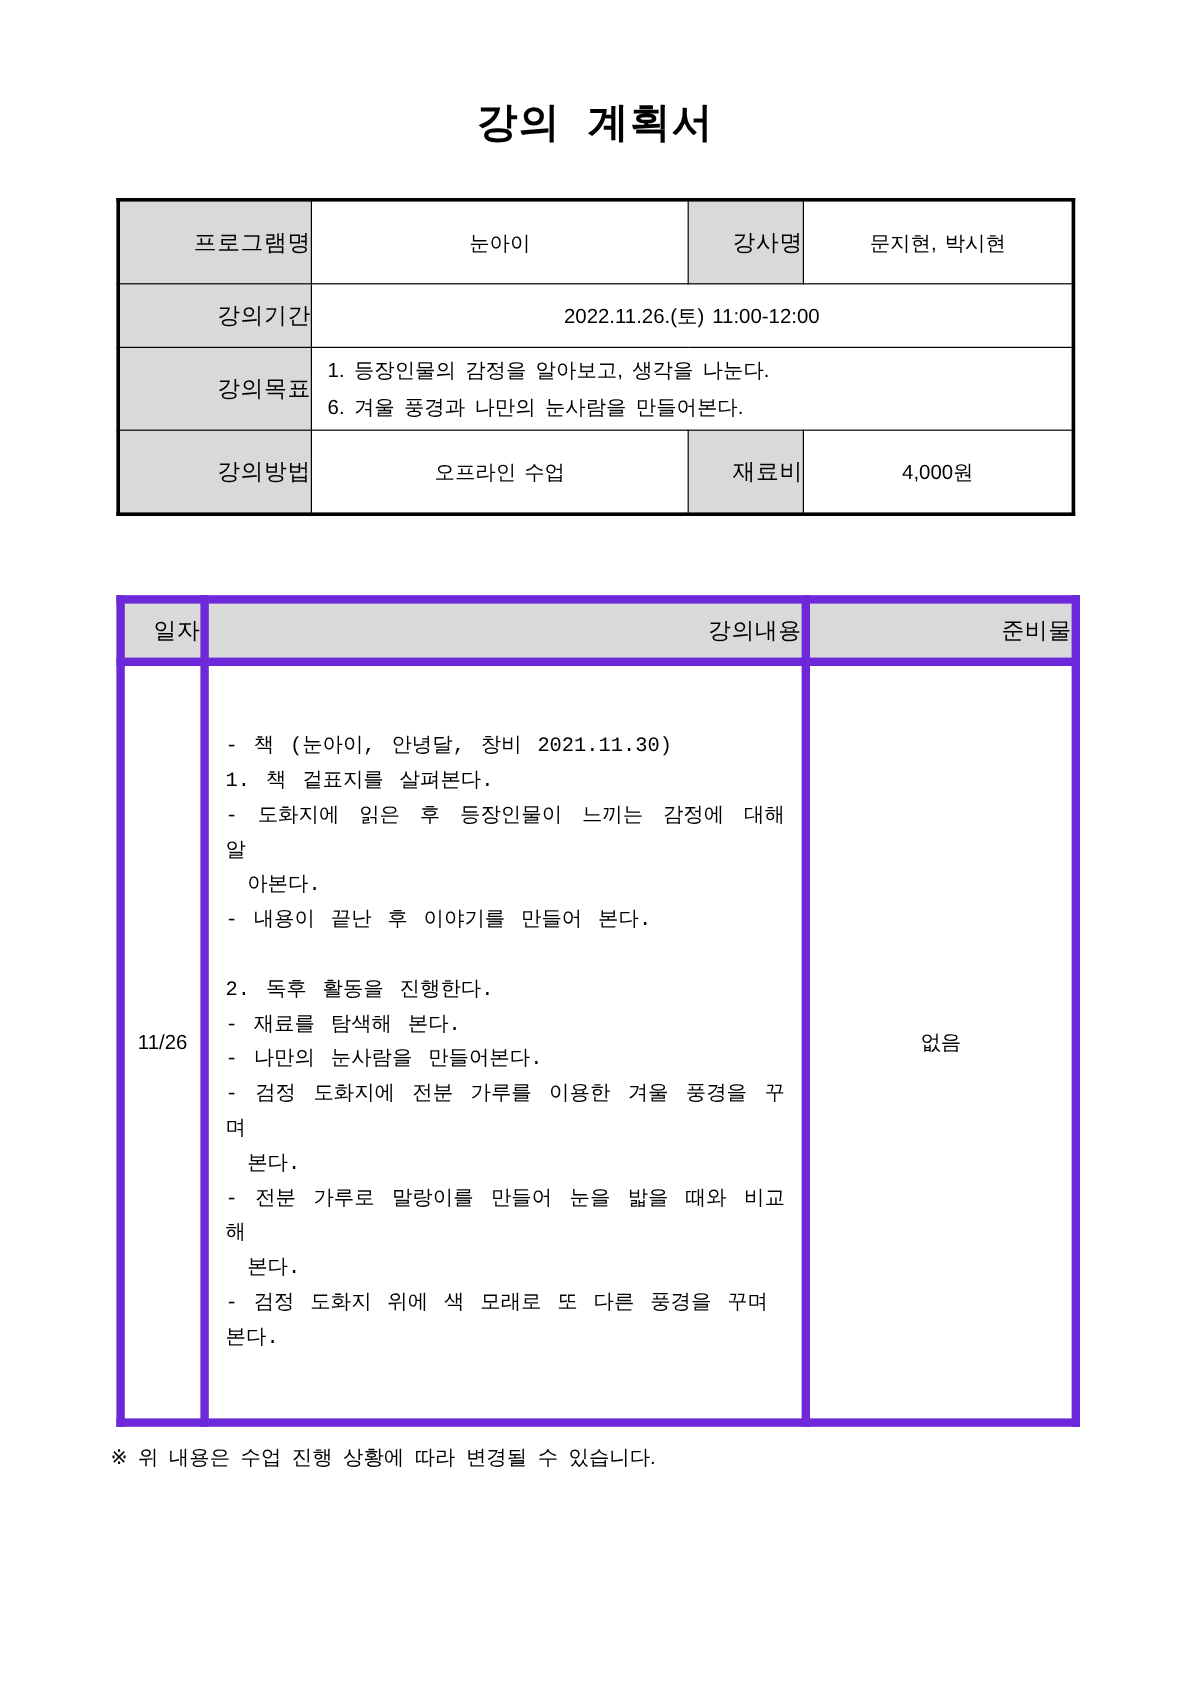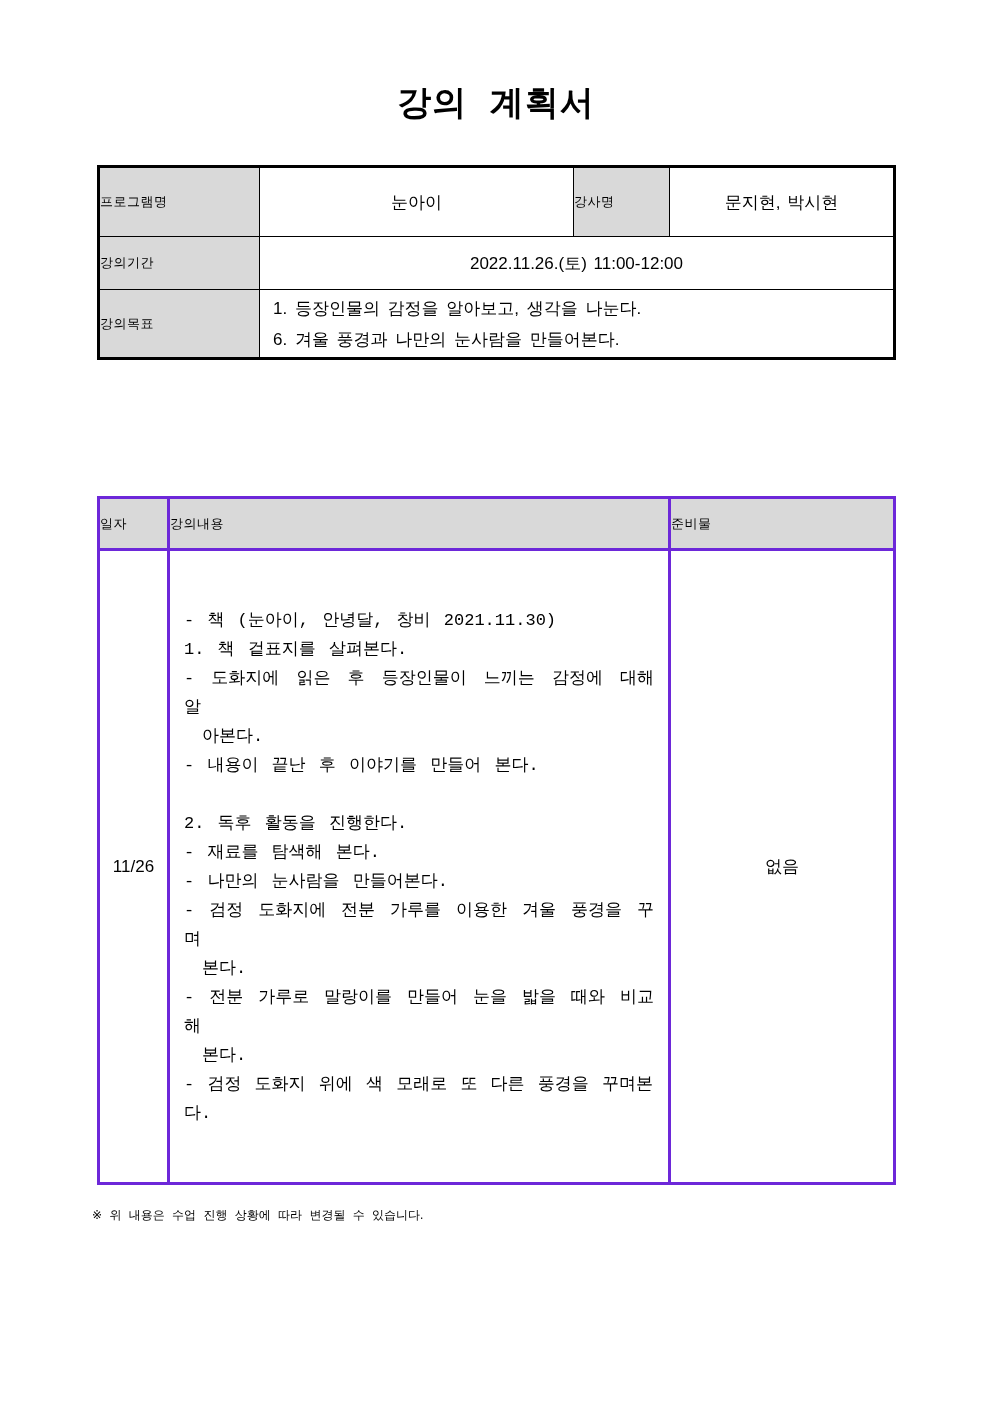--- a/index.html
+++ b/index.html
@@ -37,26 +37,26 @@
     width: 796px;
     border: 3px solid #000;
   }
   .t1 th, .t1 td { border: 1px solid #000; }
   .t2 {
     top: 496px;
     width: 796px;
     border: 1px solid #000;
     border-bottom-width: 2px;
   }
-  .t2 th, .t2 td { border: 3px solid #6d28d9; }
+  .t2 th, .t2 td { border: 7px solid #6d28d9; }
   th.hd {
     background: #d9d9d9;
     font-weight: 400;
-    font-size: 13px;
-    text-align: left;
+    font-size: 19px;
+    text-align: right;
     vertical-align: middle;
     letter-spacing: 0.5px;
   }
   td.val {
     text-align: center;
     vertical-align: middle;
     white-space: pre-wrap;
     word-spacing: 2px;
   }
   td.obj {
@@ -78,21 +78,21 @@
     padding: 0 14px;
     line-height: 29px;
   }
   .cline { min-height: 29px; word-spacing: 3px; font-family: Liberation Mono, monospace; }
   .cline.j { text-align: justify; text-align-last: justify; }
   .cline.ind { padding-left: 18px; }
   .footnote {
     position: absolute;
     left: 92px;
     top: 1203px;
-    font-size: 12px;
+    font-size: 17px;
     line-height: 24px;
     word-spacing: 4px;
   }
 </style>
 </head>
 <body>
 
 <div class="page">
 
   <div class="doc-title">강의 계획서</div>
@@ -114,20 +114,26 @@
     <tr class="r53">
       <th class="hd">강의기간</th>
       <td class="val" colspan="3">2022.11.26.(토) 11:00-12:00</td>
     </tr>
     <tr class="r69">
       <th class="hd">강의목표</th>
       <td class="obj" colspan="3">
         <div>1. 등장인물의 감정을 알아보고, 생각을 나눈다.</div>
         <div>6. 겨울 풍경과 나만의 눈사람을 만들어본다.</div>
       </td>
+    </tr>
+    <tr class="r70">
+      <th class="hd">강의방법</th>
+      <td class="val">오프라인 수업</td>
+      <th class="hd">재료비</th>
+      <td class="val">4,000원</td>
     </tr>
   </tbody>
     </table>
 
   <table class="t2">
     <colgroup>
       <col style="width:70px">
         <col style="width:501px">
         <col style="width:225px">
     </colgroup>

